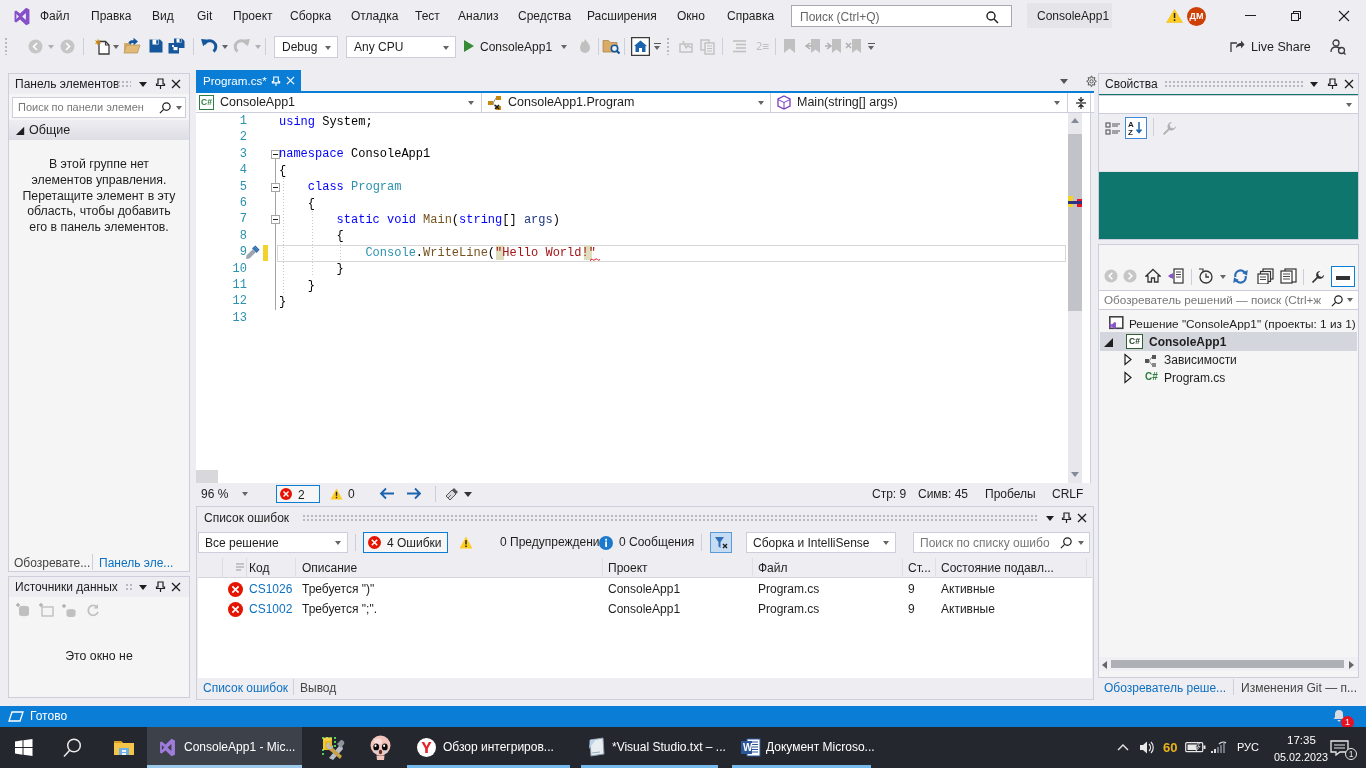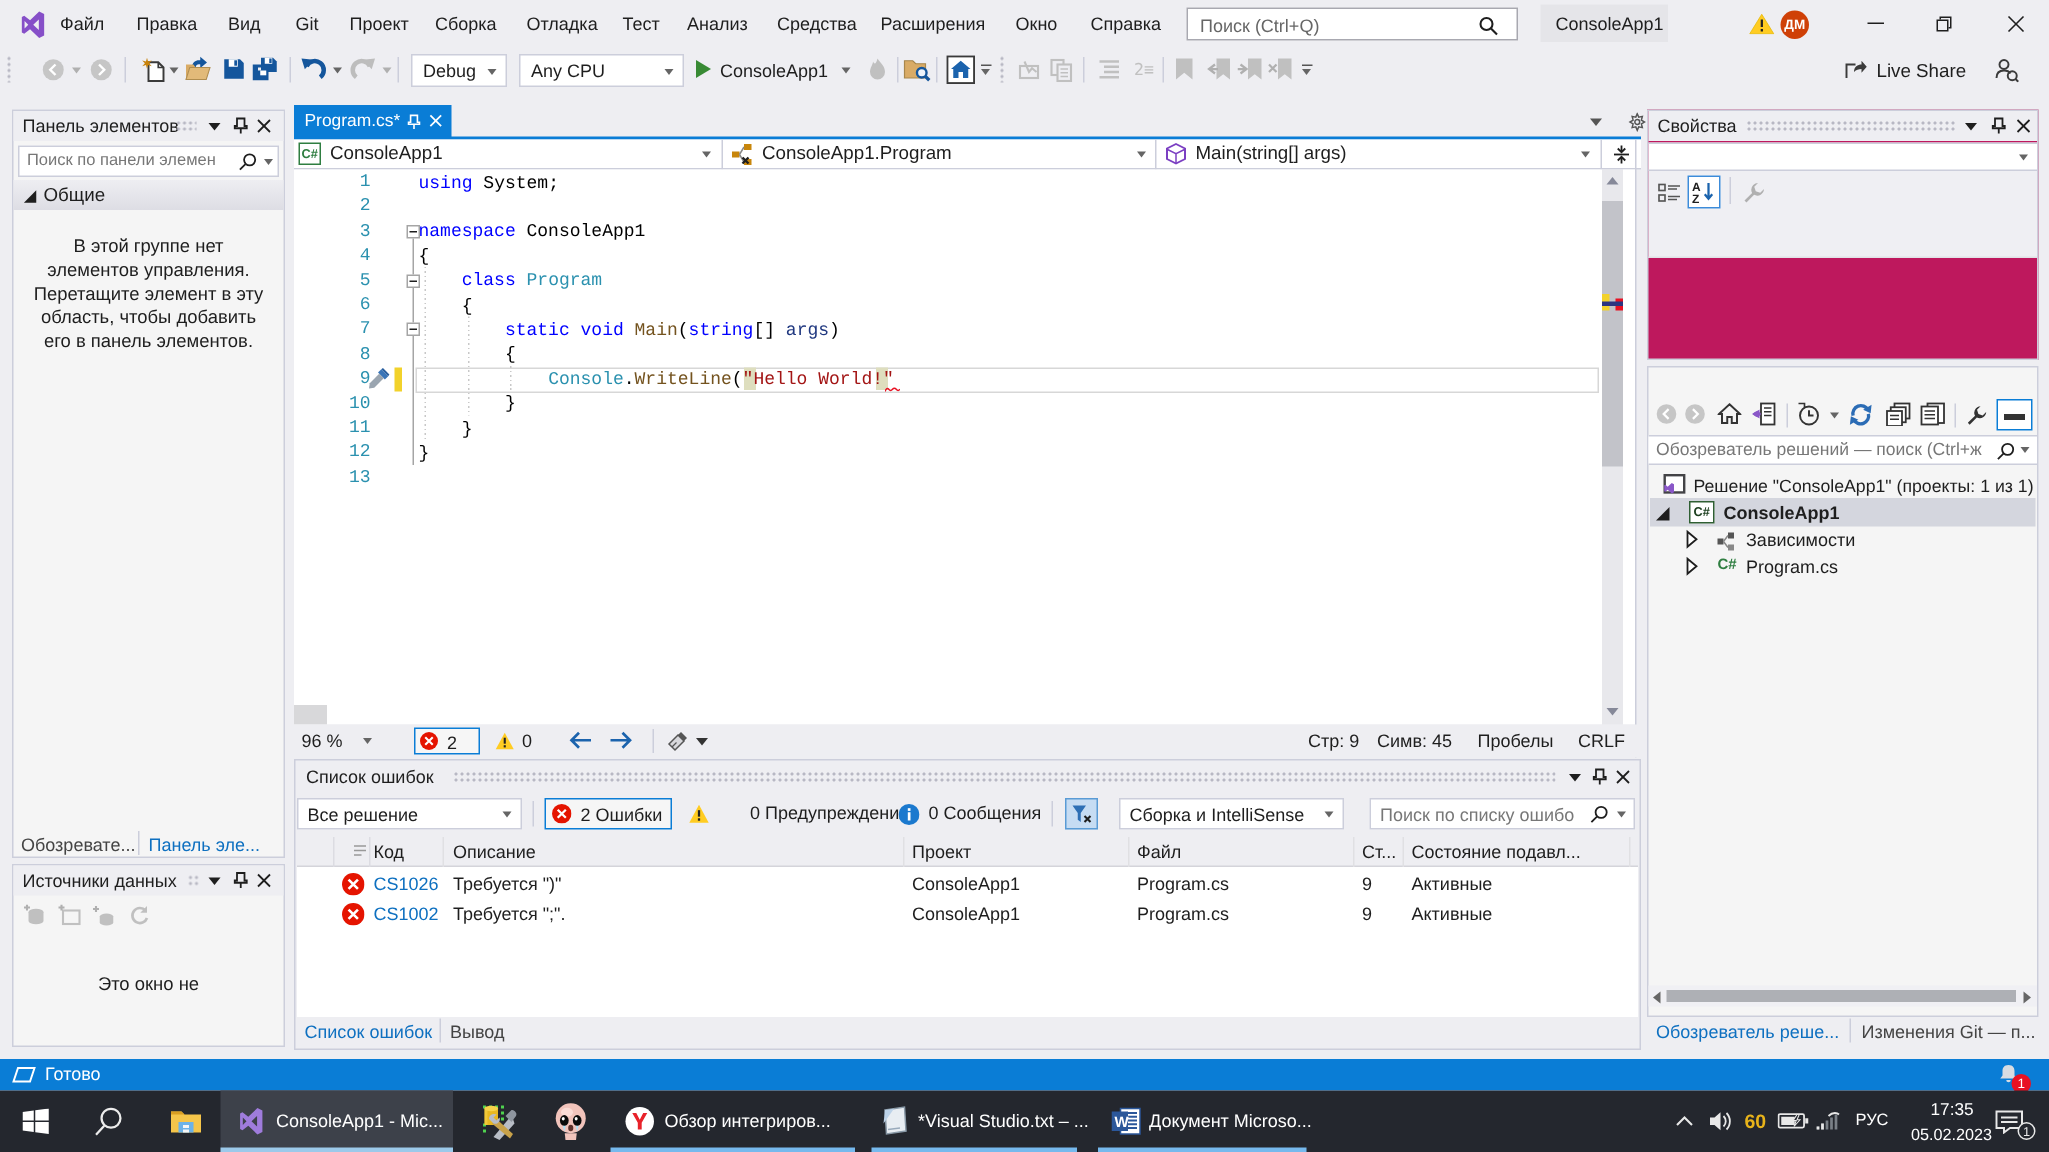--- a/index.html
+++ b/index.html
@@ -453,21 +453,21 @@
     <span class="abs" style="left:6px;top:3px;">Все решение</span>
     <div class="abs carSm" style="left:136px;top:8px;"></div>
   </div>
   <div class="abs" style="left:158px;top:27px;width:1px;height:17px;background:#cccedb;"></div>
     <div class="abs" style="left:504px;top:27px;width:1px;height:17px;background:#cccedb;"></div>
     <div class="abs" style="left:166px;top:25px;width:85px;height:21px;background:#f6f6f6;border:1px solid #0a7dd6;">
     <svg class="abs" style="left:4px;top:3px;" width="13" height="13" viewBox="0 0 12 12">
         <circle cx="6" cy="6" r="6" fill="#e51400"></circle>
         <path d="M3.5 3.5 L8.5 8.5 M8.5 3.5 L3.5 8.5" stroke="#fff" stroke-width="1.4"></path>
       </svg>
-    <span class="abs" style="left:23px;top:3px;">2 Ошибки</span>
+    <span class="abs" style="left:23px;top:3px;">4 Ошибки</span>
   </div>
   <svg class="abs" style="left:262px;top:29px;" width="14" height="13" viewBox="0 0 13 12">
       <path d="M6.5 0.5 L12.5 11.5 L0.5 11.5 Z" fill="#fc2"></path>
       <rect x="5.8" y="3.8" width="1.4" height="4" fill="#222"></rect>
       <rect x="5.8" y="8.8" width="1.4" height="1.5" fill="#222"></rect>
     </svg>
   <span class="abs" style="left:276px;top:28px;margin-left:27px;">0 Предупреждения</span>
   <svg class="abs" style="left:402px;top:29px;" width="14" height="14" viewBox="0 0 14 14">
       <circle cx="7" cy="7" r="7" fill="#1b79ce"></circle>
       <rect x="6.2" y="5.5" width="1.8" height="5.5" fill="#fff"></rect>
@@ -535,21 +535,21 @@
     <span class="abs" style="left:560px;top:44px;">Program.cs</span>
     <span class="abs" style="left:710px;top:44px;">9</span>
     <span class="abs" style="left:743px;top:44px;">Активные</span>
   </div>
 </div>
 
 <span class="abs" style="left:203px;top:681px;color:#0e70c0;">Список ошибок</span>
 <span class="abs" style="left:300px;top:681px;color:#444;">Вывод</span>
 <div class="abs" style="left:293px;top:679px;width:1px;height:16px;background:#cccedb;"></div>
 
-<div class="abs" style="left:1098px;top:73px;width:261px;height:167px;background:#be185d;border:1px solid #cccedb;">
+<div class="abs" style="left:1098px;top:73px;width:261px;height:167px;background:#0f766e;border:1px solid #cccedb;">
   <div class="abs" style="left:0;top:0;width:259px;height:20px;background:#eeeef2;">
     <span class="abs ttl" style="left:6px;top:3px;">Свойства</span>
     <div class="abs dots" style="left:65px;top:6px;width:140px;height:8px;"></div>
     <div class="abs carDn" style="left:211px;top:8px;"></div>
     <svg class="abs" style="left:228px;top:4px;" width="11" height="12" viewBox="0 0 11 12">
         <path d="M3 1 L8 1 L8 6 L9.5 6 L9.5 7.5 L1.5 7.5 L1.5 6 L3 6 Z M5.5 7.5 L5.5 11" stroke="#1e1e1e" stroke-width="1.2" fill="none"></path>
       </svg>
     <svg class="abs" style="left:245px;top:5px;" width="10" height="10" viewBox="0 0 10 10">
         <line x1="1" y1="1" x2="9" y2="9" stroke="#1e1e1e" stroke-width="1.2"></line>
         <line x1="9" y1="1" x2="1" y2="9" stroke="#1e1e1e" stroke-width="1.2"></line>

